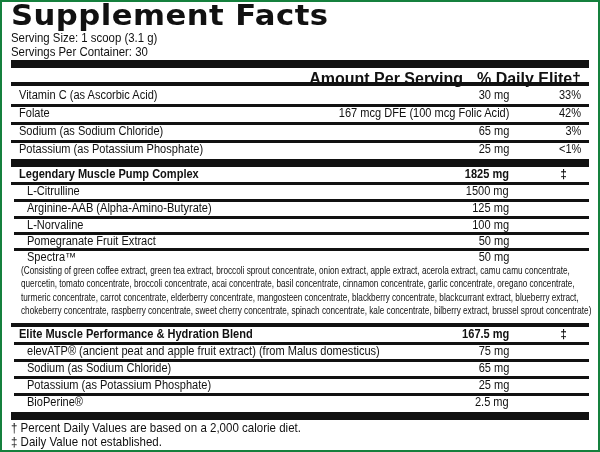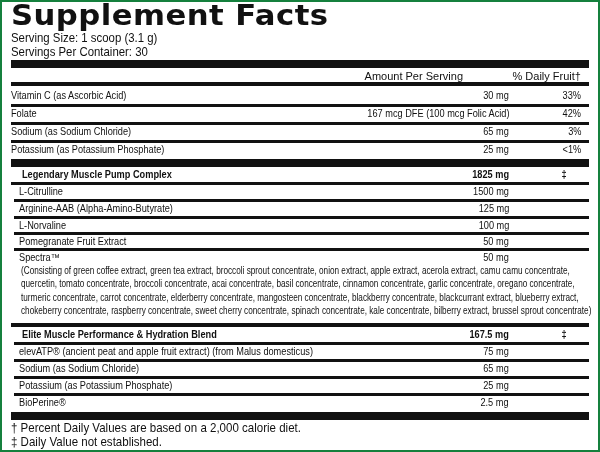--- a/index.html
+++ b/index.html
@@ -12,26 +12,26 @@
   .inner { position: absolute; left: 9px; right: 9px; top: 0; }
   .title {
     position: absolute; left: 0; top: -3px;
     font-family: "DejaVu Sans", sans-serif; font-weight: 900;
     font-size: 29px; letter-spacing: 0.4px; line-height: 32px;
     transform: scaleX(1.06); transform-origin: left;
   }
   .serv { position: absolute; left: 0; font-size: 12.4px; line-height: 13px; transform: scaleX(0.92); transform-origin: left; white-space: nowrap; }
   .bar { position: absolute; left: 0; right: 0; background: #111; }
   .thin { position: absolute; right: 0; background: #111; height: 3px; }
-  .hdr { position: absolute; top: 68px; height: 13px; font-weight: normal; font-size: 11px; white-space: nowrap; }
-  .row { position: absolute; left: 0; right: 0; height: 15px; font-size: 10px; line-height: 15px; white-space: nowrap; }
+  .hdr { position: absolute; top: 68px; height: 13px; font-weight: bold; font-size: 16px; white-space: nowrap; }
+  .row { position: absolute; left: 8px; right: 0; height: 15px; font-size: 12px; line-height: 15px; white-space: nowrap; }
   .row .name { position: absolute; left: 0; transform: scaleX(0.92); transform-origin: left; }
   .row .amt { position: absolute; right: 80px; text-align: right; transform: scaleX(0.92); transform-origin: right; }
   .row .dv { position: absolute; right: 8px; text-align: right; transform: scaleX(0.92); transform-origin: right; }
-  .row.bold { font-weight: bold; margin-left: 11px; }
+  .row.bold { font-weight: bold; }
   .row.sub .name { left: 8px; }
   .desc {
     position: absolute; left: 10px; width: 600px; top: 262px;
     font-size: 10.5px; line-height: 13.3px;
     transform: scaleX(0.78); transform-origin: left;
   }
   .desc div { white-space: nowrap; }
   .foot { position: absolute; left: 0; font-size: 12.4px; line-height: 14px; white-space: nowrap; transform: scaleX(0.93); transform-origin: left; }
 </style>
 </head>
@@ -40,21 +40,21 @@
 <div class="label">
   <div class="inner">
 
     <div class="title">Supplement Facts</div>
     <div class="serv" style="top:30px">Serving Size: 1 scoop (3.1 g)</div>
     <div class="serv" style="top:44px">Servings Per Container: 30</div>
 
     <div class="bar" style="top:58px;height:8px"></div>
 
     <div class="hdr" style="right:126px">Amount Per Serving</div>
-    <div class="hdr" style="right:8px">% Daily Fruit†</div>
+    <div class="hdr" style="right:8px">% Daily Elite†</div>
 
     <div class="thin" style="top:80px;left:0;height:4px"></div>
 
     <div class="row" style="top:86px">
       <span class="name">Vitamin C (as Ascorbic Acid)</span>
       <span class="amt">30 mg</span>
       <span class="dv">33%</span>
     </div>
     <div class="thin" style="top:102px;left:0"></div>
     <div class="row" style="top:104px">

